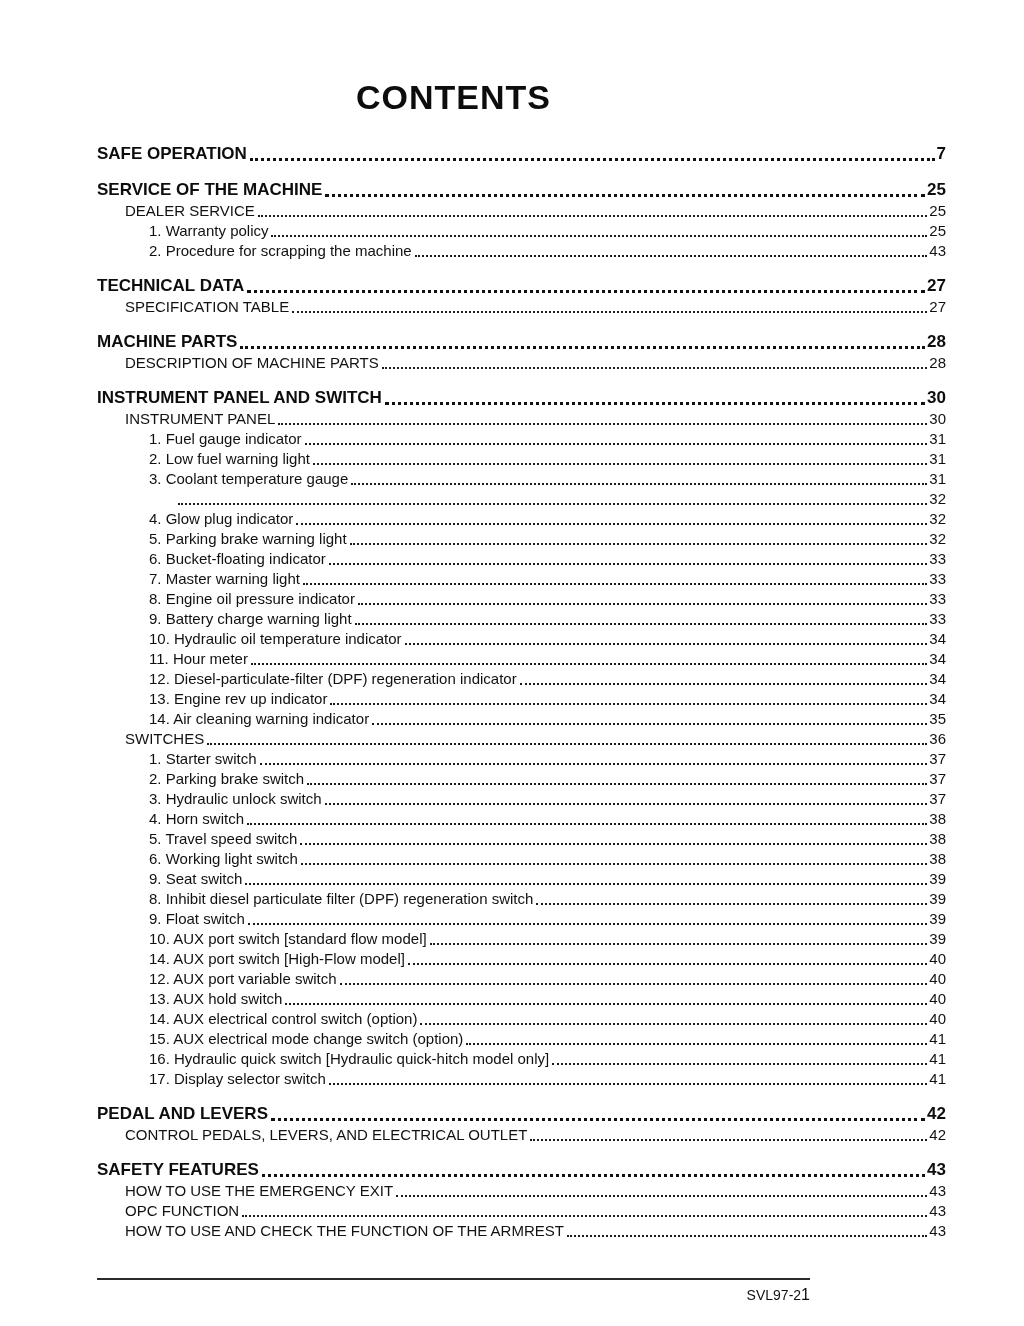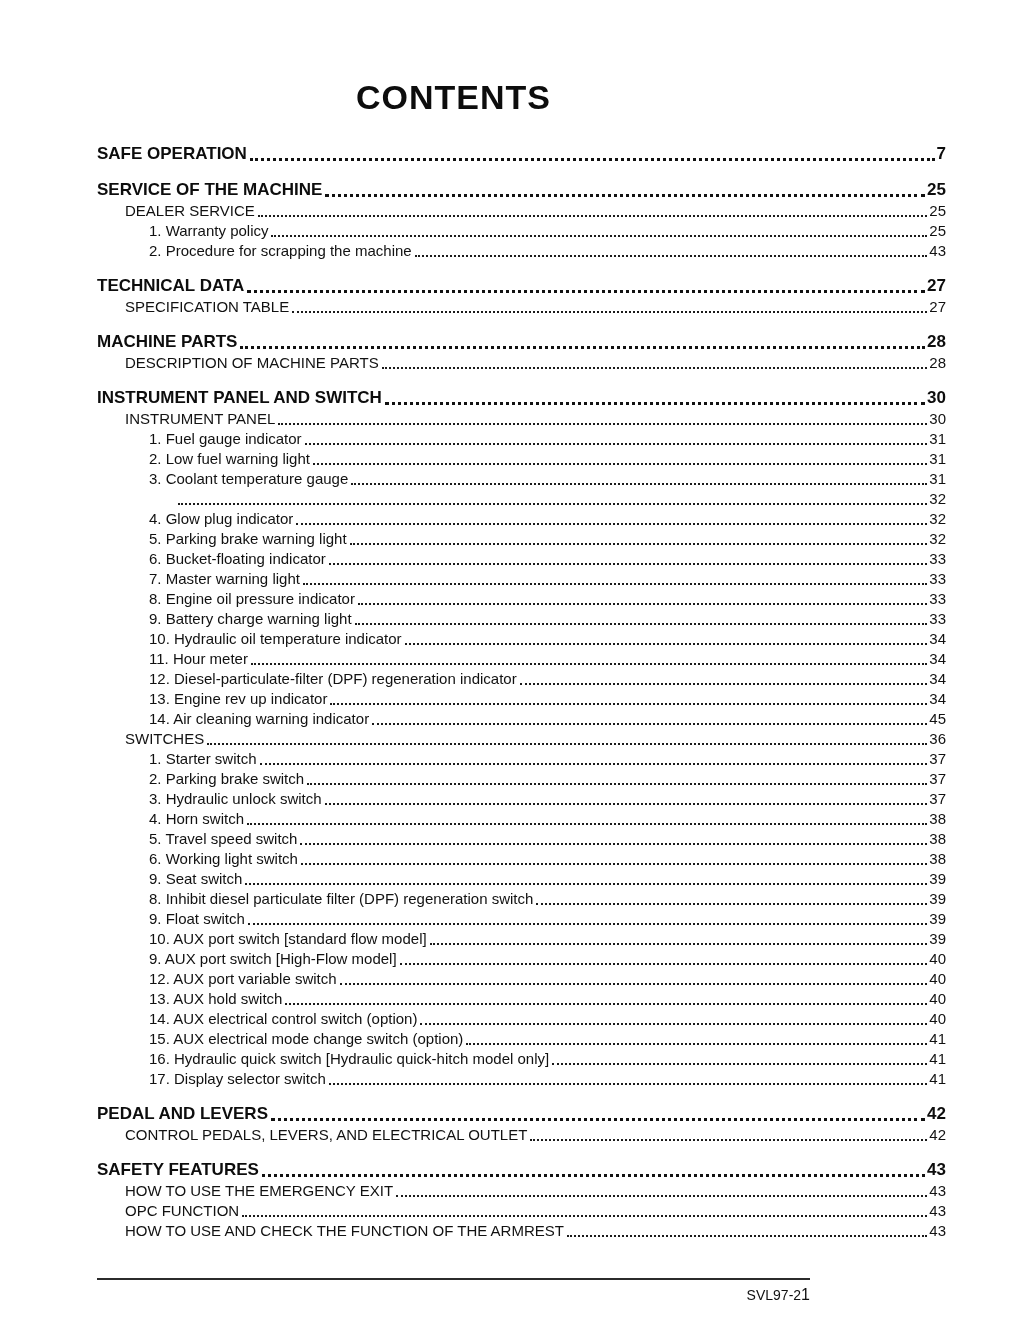--- a/index.html
+++ b/index.html
@@ -197,21 +197,21 @@
         <span class="pg">34</span>
       </div>
       <div class="toc-row lvl3">
         <span class="lbl">13. Engine rev up indicator</span>
         <span class="dots"></span>
         <span class="pg">34</span>
       </div>
       <div class="toc-row lvl3">
         <span class="lbl">14. Air cleaning warning indicator</span>
         <span class="dots"></span>
-        <span class="pg">45</span>
+        <span class="pg">35</span>
       </div>
       <div class="toc-row lvl2">
         <span class="lbl">SWITCHES</span>
         <span class="dots"></span>
         <span class="pg">36</span>
       </div>
       <div class="toc-row lvl3">
         <span class="lbl">1. Starter switch</span>
         <span class="dots"></span>
         <span class="pg">37</span>
@@ -255,21 +255,21 @@
         <span class="lbl">9. Float switch</span>
         <span class="dots"></span>
         <span class="pg">39</span>
       </div>
       <div class="toc-row lvl3">
         <span class="lbl">10. AUX port switch [standard flow model]</span>
         <span class="dots"></span>
         <span class="pg">39</span>
       </div>
       <div class="toc-row lvl3">
-        <span class="lbl">9. AUX port switch [High-Flow model]</span>
+        <span class="lbl">14. AUX port switch [High-Flow model]</span>
         <span class="dots"></span>
         <span class="pg">40</span>
       </div>
       <div class="toc-row lvl3">
         <span class="lbl">12. AUX port variable switch</span>
         <span class="dots"></span>
         <span class="pg">40</span>
       </div>
       <div class="toc-row lvl3">
         <span class="lbl">13. AUX hold switch</span>

